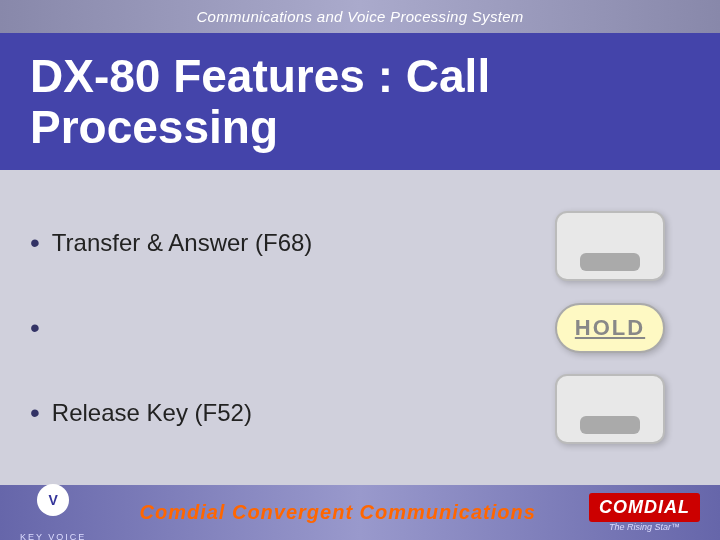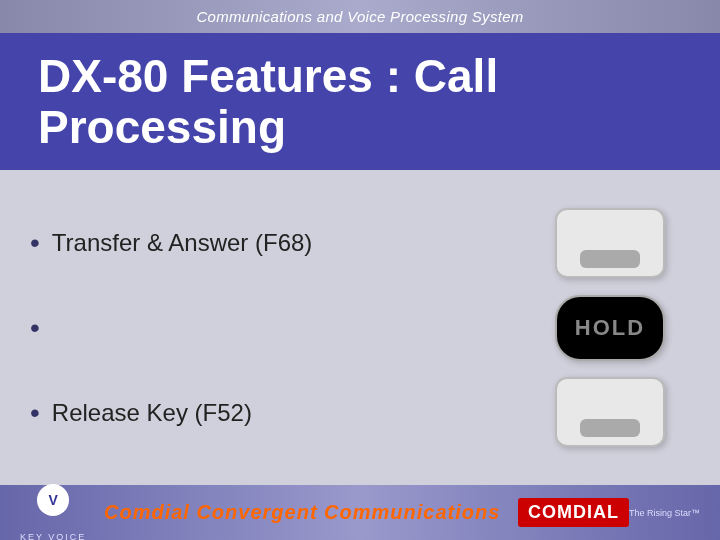--- a/index.html
+++ b/index.html
@@ -35,21 +35,20 @@
       background: #4444aa;
       margin: 0;
       padding: 18px 30px;
     }
 
     .title-text {
       font-size: 46px;
       font-weight: bold;
       color: #ffffff;
       line-height: 1.1;
-      margin-left: 8px;
     }
 
     .content-area {
       flex: 1;
       display: flex;
       flex-direction: row;
       padding: 20px 30px;
       position: relative;
     }
 
@@ -101,32 +100,33 @@
 
     .phone-button-tab {
       width: 60px;
       height: 18px;
       background: #aaaaaa;
       border-radius: 6px;
     }
 
     .hold-button {
       width: 110px;
-      height: 66px;
-      background: #000000;
+      height: 50px;
+      background: #fef9c3;
       border-radius: 25px;
       display: flex;
       align-items: center;
       justify-content: center;
       font-size: 22px;
       font-weight: bold;
       color: #888888;
       letter-spacing: 2px;
       border: 2px solid #aaaaaa;
       box-shadow: 2px 2px 6px rgba(0,0,0,0.2);
+      text-decoration: underline;
     }
 
     .footer-bar {
       background: linear-gradient(to right, #6666aa, #9999cc, #6666aa);
       height: 55px;
       display: flex;
       align-items: center;
       justify-content: space-between;
       padding: 0 20px;
     }
@@ -170,22 +170,23 @@
     .footer-center-text {
       font-size: 20px;
       font-weight: bold;
       color: #ff6600;
       font-style: italic;
       letter-spacing: 1px;
     }
 
     .footer-right {
       display: flex;
-      flex-direction: row;
-      align-items: center;
+      flex-direction: column;
+      align-items: center;
+      font-style: italic;
     }
 
     .comdial-logo-box {
       background: #cc0000;
       padding: 4px 10px;
       border-radius: 3px;
     }
 
     .comdial-logo-text {
       font-size: 18px;

